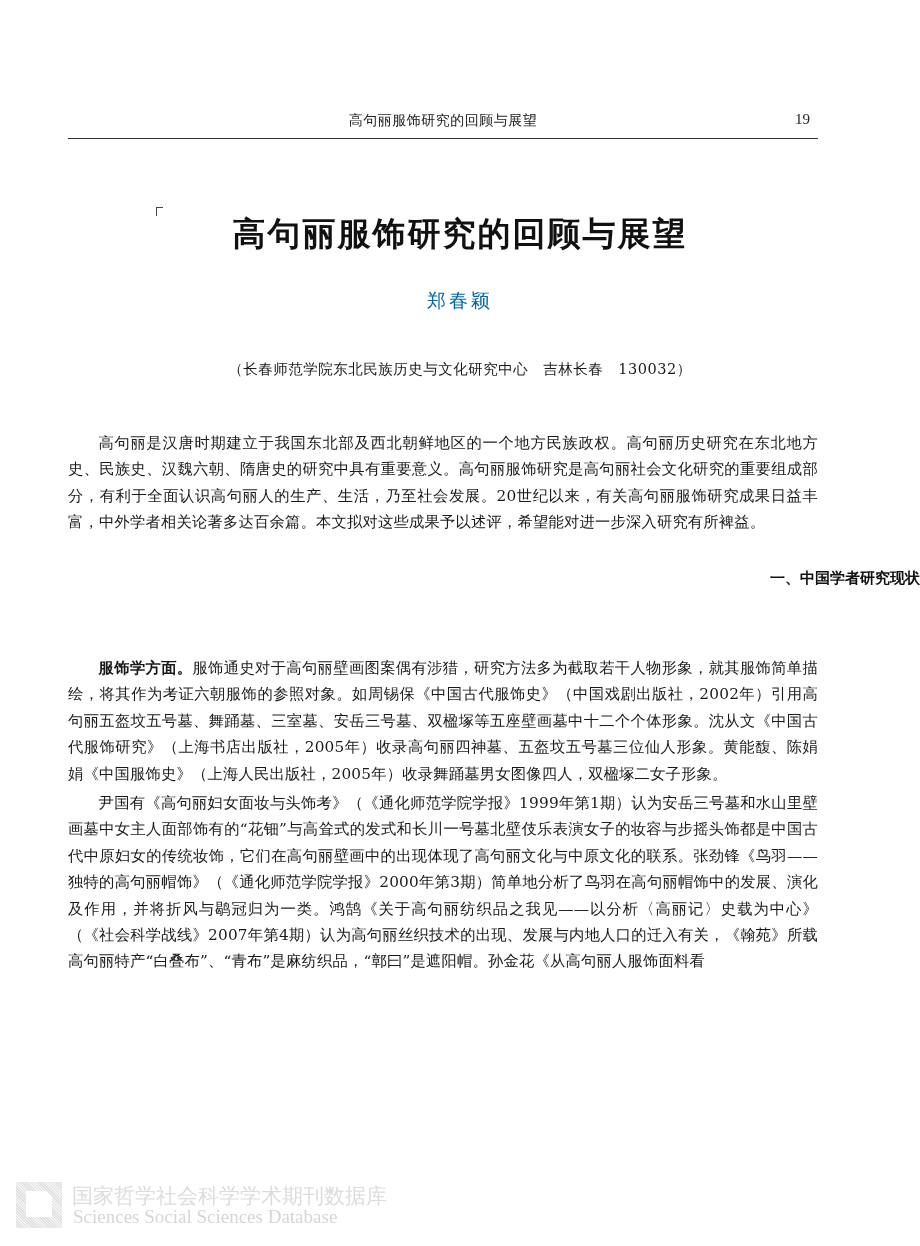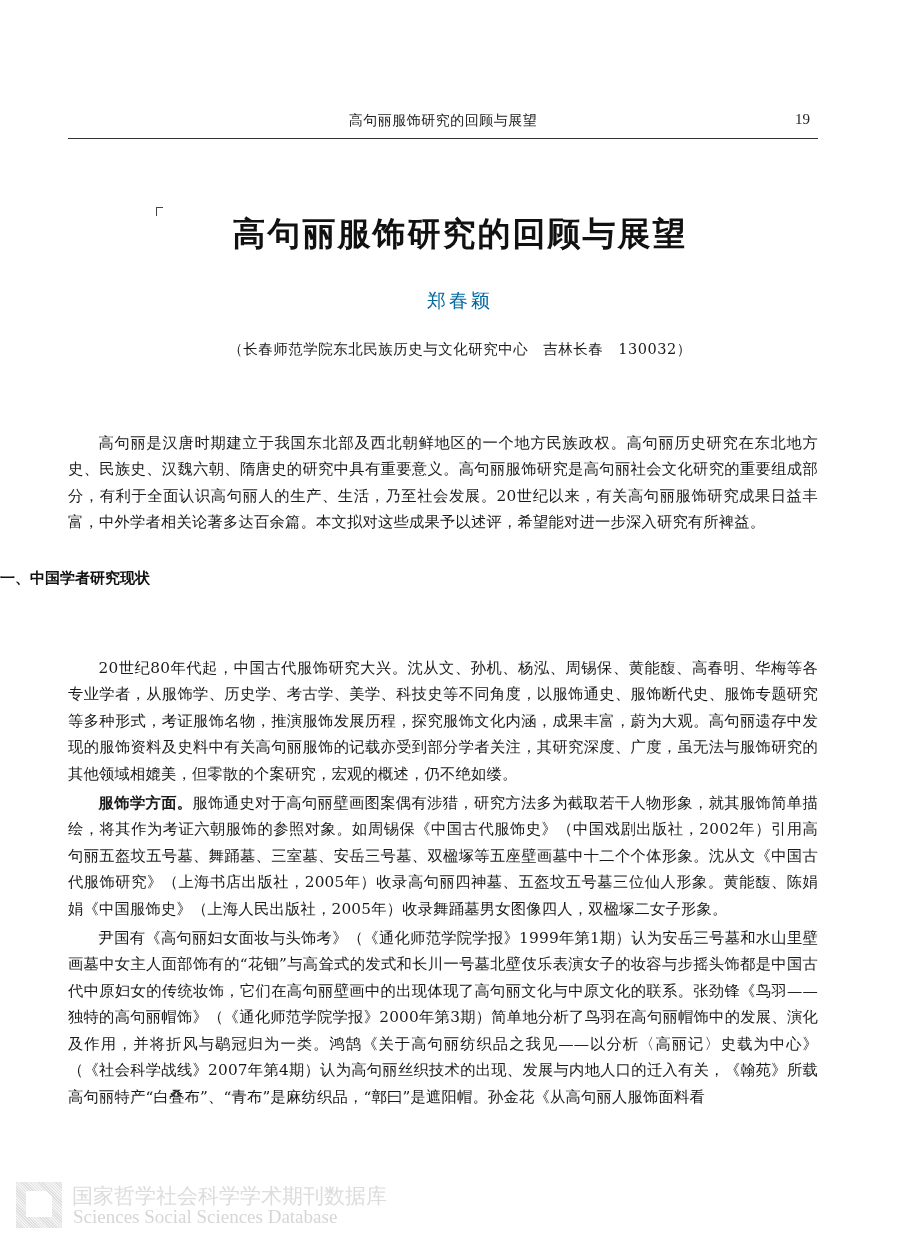--- a/index.html
+++ b/index.html
@@ -70,21 +70,21 @@
       top: 288px;
       text-align: center;
       font-size: 19px;
       letter-spacing: 3px;
       color: #0369a1;
     }
     .affiliation {
       position: absolute;
       left: 0;
       width: 920px;
-      top: 340px;
+      top: 360px;
       text-align: center;
       font-size: 14.5px;
       letter-spacing: 0.5px;
       color: #1a1a1a;
       white-space: pre;
     }
     .body-text {
       position: absolute;
       left: 68px;
       width: 750px;
@@ -98,21 +98,21 @@
     .body-text p {
       margin: 0;
       text-indent: 2em;
     }
     .intro { top: 402px; }
     .section-heading {
       position: absolute;
       left: 0;
       width: 920px;
       top: 569px;
-      text-align: left;
+      text-align: right;
       font-size: 15px;
       font-weight: bold;
       font-family: "DejaVu Sans", sans-serif;
       color: #111;
     }
     .section-body { top: 627px; }
     .section-body p { margin-bottom: 3px; }
     .run-in {
       font-weight: bold;
       font-family: "DejaVu Sans", sans-serif;
@@ -178,21 +178,20 @@
 
 <div class="affiliation">（长春师范学院东北民族历史与文化研究中心　吉林长春　130032）</div>
 
 <div class="body-text intro">
   <p>高句丽是汉唐时期建立于我国东北部及西北朝鲜地区的一个地方民族政权。高句丽历史研究在东北地方史、民族史、汉魏六朝、隋唐史的研究中具有重要意义。高句丽服饰研究是高句丽社会文化研究的重要组成部分，有利于全面认识高句丽人的生产、生活，乃至社会发展。20世纪以来，有关高句丽服饰研究成果日益丰富，中外学者相关论著多达百余篇。本文拟对这些成果予以述评，希望能对进一步深入研究有所裨益。</p>
 </div>
 
 <h2 class="section-heading" style="margin:0;">一、中国学者研究现状</h2>
 
 <div class="body-text section-body">
-  <p><span>20世纪80年代起，中国古代服饰研究大兴。沈从文、孙机、杨泓、周锡保、黄能馥、高春明、华梅等各专业学者，从服饰学、历史学、考古学、美学、科技史等不同角度，以服饰通史、服饰断代史、服饰专题研究等多种形式，考证服饰名物，推演服饰发展历程，探究服饰文化内涵，成果丰富，蔚为大观。高句丽遗存中发现的服饰资料及史料中有关高句丽服饰的记载亦受到部分学者关注，其研究深度、广度，虽无法与服饰研究的其他领域相媲美，但零散的个案研究，宏观的概述，仍不绝如缕。</span></p>
   <p><span class="run-in">服饰学方面。</span><span>服饰通史对于高句丽壁画图案偶有涉猎，研究方法多为截取若干人物形象，就其服饰简单描绘，将其作为考证六朝服饰的参照对象。如周锡保《中国古代服饰史》（中国戏剧出版社，2002年）引用高句丽五盔坟五号墓、舞踊墓、三室墓、安岳三号墓、双楹塚等五座壁画墓中十二个个体形象。沈从文《中国古代服饰研究》（上海书店出版社，2005年）收录高句丽四神墓、五盔坟五号墓三位仙人形象。黄能馥、陈娟娟《中国服饰史》（上海人民出版社，2005年）收录舞踊墓男女图像四人，双楹塚二女子形象。</span></p>
   <p><span>尹国有《高句丽妇女面妆与头饰考》（《通化师范学院学报》1999年第1期）认为安岳三号墓和水山里壁画墓中女主人面部饰有的“花钿”与高耸式的发式和长川一号墓北壁伎乐表演女子的妆容与步摇头饰都是中国古代中原妇女的传统妆饰，它们在高句丽壁画中的出现体现了高句丽文化与中原文化的联系。张劲锋《鸟羽——独特的高句丽帽饰》（《通化师范学院学报》2000年第3期）简单地分析了鸟羽在高句丽帽饰中的发展、演化及作用，并将折风与鹖冠归为一类。鸿鹄《关于高句丽纺织品之我见——以分析〈高丽记〉史载为中心》（《社会科学战线》2007年第4期）认为高句丽丝织技术的出现、发展与内地人口的迁入有关，《翰苑》所载高句丽特产“白叠布”、“青布”是麻纺织品，“鄣曰”是遮阳帽。孙金花《从高句丽人服饰面料看</span></p>
 </div>
 
 <div class="watermark">
   <div class="watermark-logo"></div>
   <div class="watermark-cn">国家哲学社会科学学术期刊数据库</div>
   <div class="watermark-en">Sciences Social Sciences Database</div>
 </div>
 

